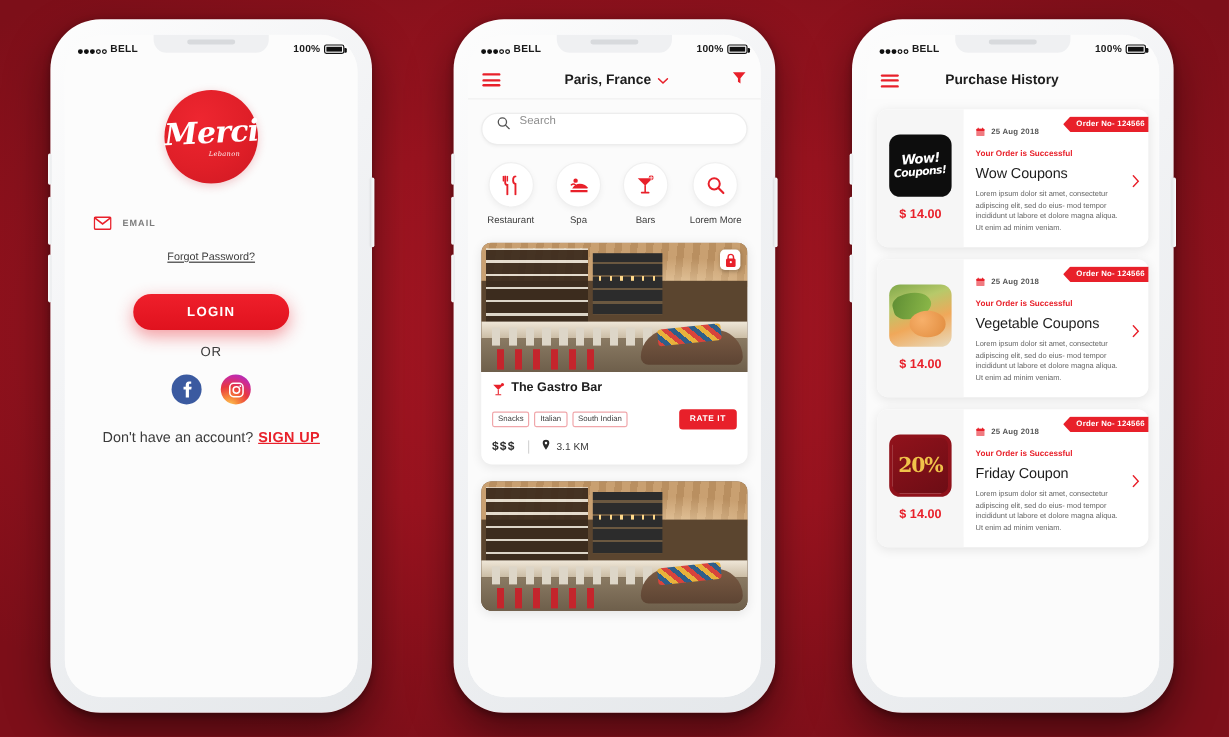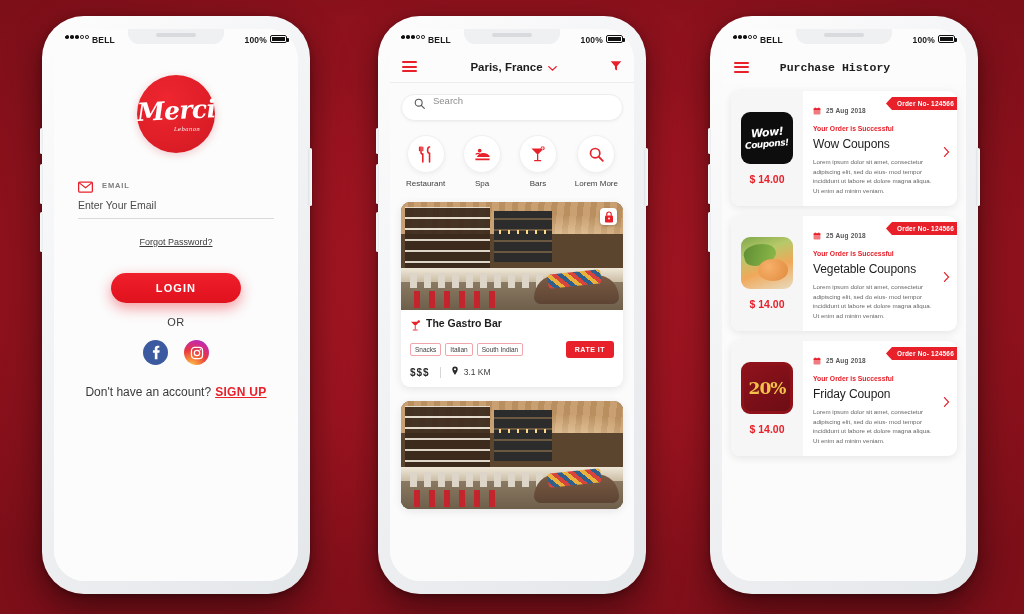--- a/index.html
+++ b/index.html
@@ -57,21 +57,21 @@
     width:40px; height:4px; border-radius:3px; background:#d8dadd;
   }
 
   
   .statusbar {
     height: 22px; flex: 0 0 22px; display: flex; align-items: center;
     justify-content: space-between; padding: 0 11px;
     font-size: 8.5px; font-weight: bold; color: #1a1a1a; letter-spacing: .2px;
     background: #fcfcfc; position: relative; z-index: 30;
   }
-  .sb-left, .sb-right { display: flex; align-items: flex-start; gap: 3px; }
+  .sb-left, .sb-right { display: flex; align-items: flex-end; gap: 3px; }
   .dots { display: flex; gap: 1.5px; align-items: center; }
   .dot { width: 3.6px; height: 3.6px; border-radius: 50%; background: #111; }
   .dot.hollow { background: transparent; border: 1px solid #111; }
   .batt {
     width: 17px; height: 8px; border: 1px solid #111; border-radius: 2px;
     position: relative; background: #111; background-clip: content-box;
     padding: 1px;
   }
   .batt::after {
     content:""; position:absolute; right:-3px; top:2px;
@@ -310,21 +310,20 @@
       <div class="field">
         <div class="field-head">
           <span class="fld-icon">
             <svg viewBox="0 0 24 18" width="15" height="12">
                 <rect x="1" y="1" width="22" height="16" rx="1.5" fill="none" stroke="#e8202a" stroke-width="2"></rect>
                 <path d="M1.5 2 L12 10 L22.5 2" fill="none" stroke="#e8202a" stroke-width="2"></path>
               </svg>
           </span>
           <span class="field-label">EMAIL</span>
         </div>
-        <input class="field-input" type="email" placeholder="Enter Your Email" style="">
       </div>
 
 
       <div class="forgot">Forgot Password?</div>
 
       <button class="login-btn">LOGIN</button>
 
       <div class="or">OR</div>
 
       <div class="socials">
@@ -563,21 +562,21 @@
           </span>
       </div>
     </div>
 
     <div class="appbar" style="border-bottom:none;">
       <div class="hamburger">
           <span></span>
           <span></span>
           <span></span>
         </div>
-      <div class="appbar-title" style="margin-right:18px;font-family:Liberation Mono, monospace;">Purchase History</div>
+      <div class="appbar-title" style="margin-right:18px;">Purchase History</div>
       <div style="width:15px;"></div>
     </div>
 
     <div class="s3-body">
 
       <div class="hcard">
         <div class="hcard-left">
           <div class="thumb th-wow">
             <b>Wow!</b>
             <b>Coupons!</b>

